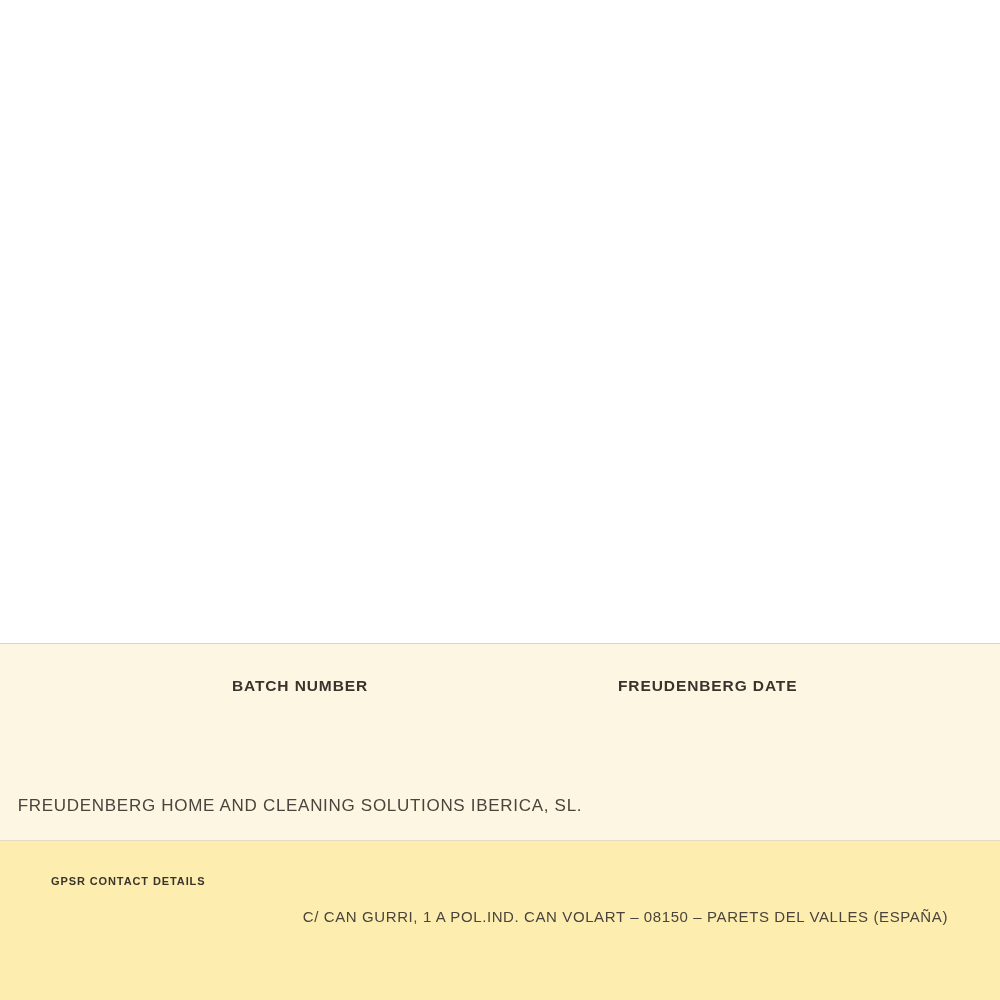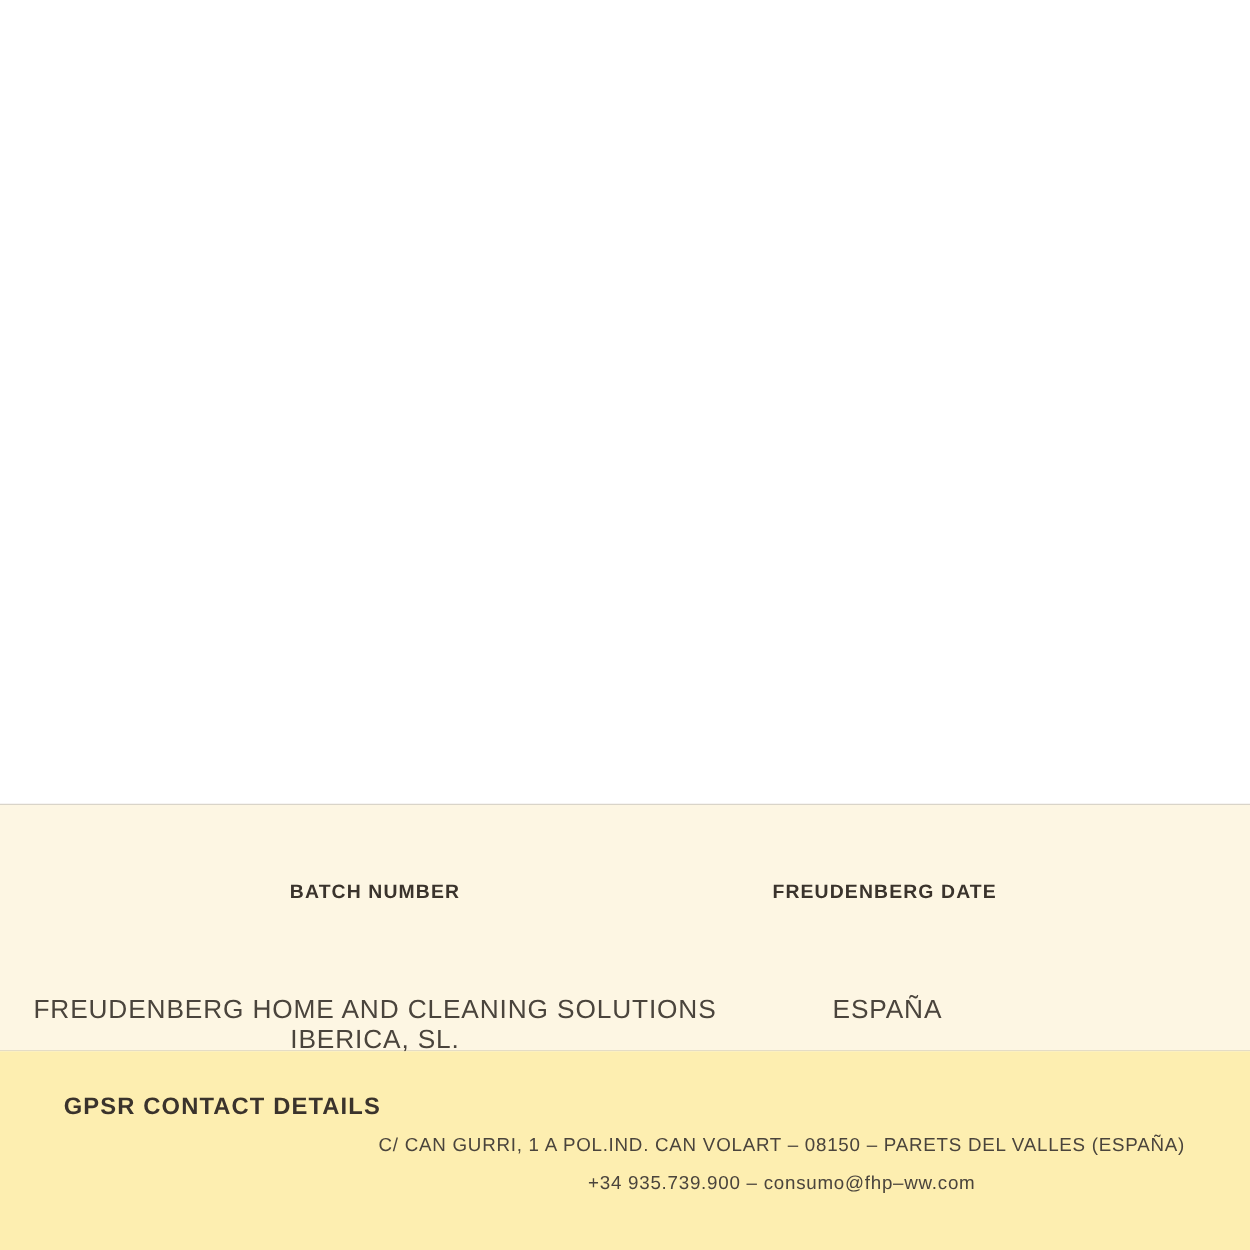--- a/index.html
+++ b/index.html
@@ -48,24 +48,23 @@
   .col-right {
     width: 400px;
     box-sizing: border-box;
     text-align: left;
   }
   .field-label {
     font-size: 15.5px;
     font-weight: bold;
     letter-spacing: 0.9px;
     color: #3a332c;
-    margin-top: 28px;
   }
   .field-value {
-    font-size: 21px;
+    font-size: 17px;
     letter-spacing: 0.7px;
     color: #4a443c;
   }
   .r1 {
     position: absolute;
     top: 33px;
     left: 0;
   }
   .r1 .col-right { padding-left: 18px; }
   .r2 {
@@ -84,21 +83,21 @@
   
   .gpsr-block {
     background: #fdeeb0;
     flex: 1 1 auto;
     position: relative;
   }
   .gpsr-title {
     position: absolute;
     top: 34px;
     left: 51px;
-    font-size: 19px;
+    font-size: 11px;
     font-weight: bold;
     letter-spacing: 0.9px;
     color: #3a332c;
   }
   .gpsr-lines {
     position: absolute;
     top: 61px;
     right: 52px;
     text-align: center;
   }
@@ -130,28 +129,24 @@
         <div class="field-label">FREUDENBERG DATE</div>
         <div class="field-value"></div>
       </div>
     </div>
 
 
     <div class="row r2-values">
       <div class="col-left">
         <div class="field-value">FREUDENBERG HOME AND CLEANING SOLUTIONS IBERICA, SL.</div>
       </div>
-      <div class="col-right">
-        <div class="field-value">ESPAÑA</div>
-      </div>
     </div>
 
   </div>
 
   <div class="gpsr-block">
     <div class="gpsr-title">GPSR CONTACT DETAILS</div>
     <div class="gpsr-lines">
       <div class="gpsr-line">C/ CAN GURRI, 1 A POL.IND. CAN VOLART – 08150 – PARETS DEL VALLES (ESPAÑA)</div>
-      <div class="gpsr-line">+34 935.739.900 – consumo@fhp–ww.com</div>
     </div>
   </div>
 
 </div>
 
 </body></html>

